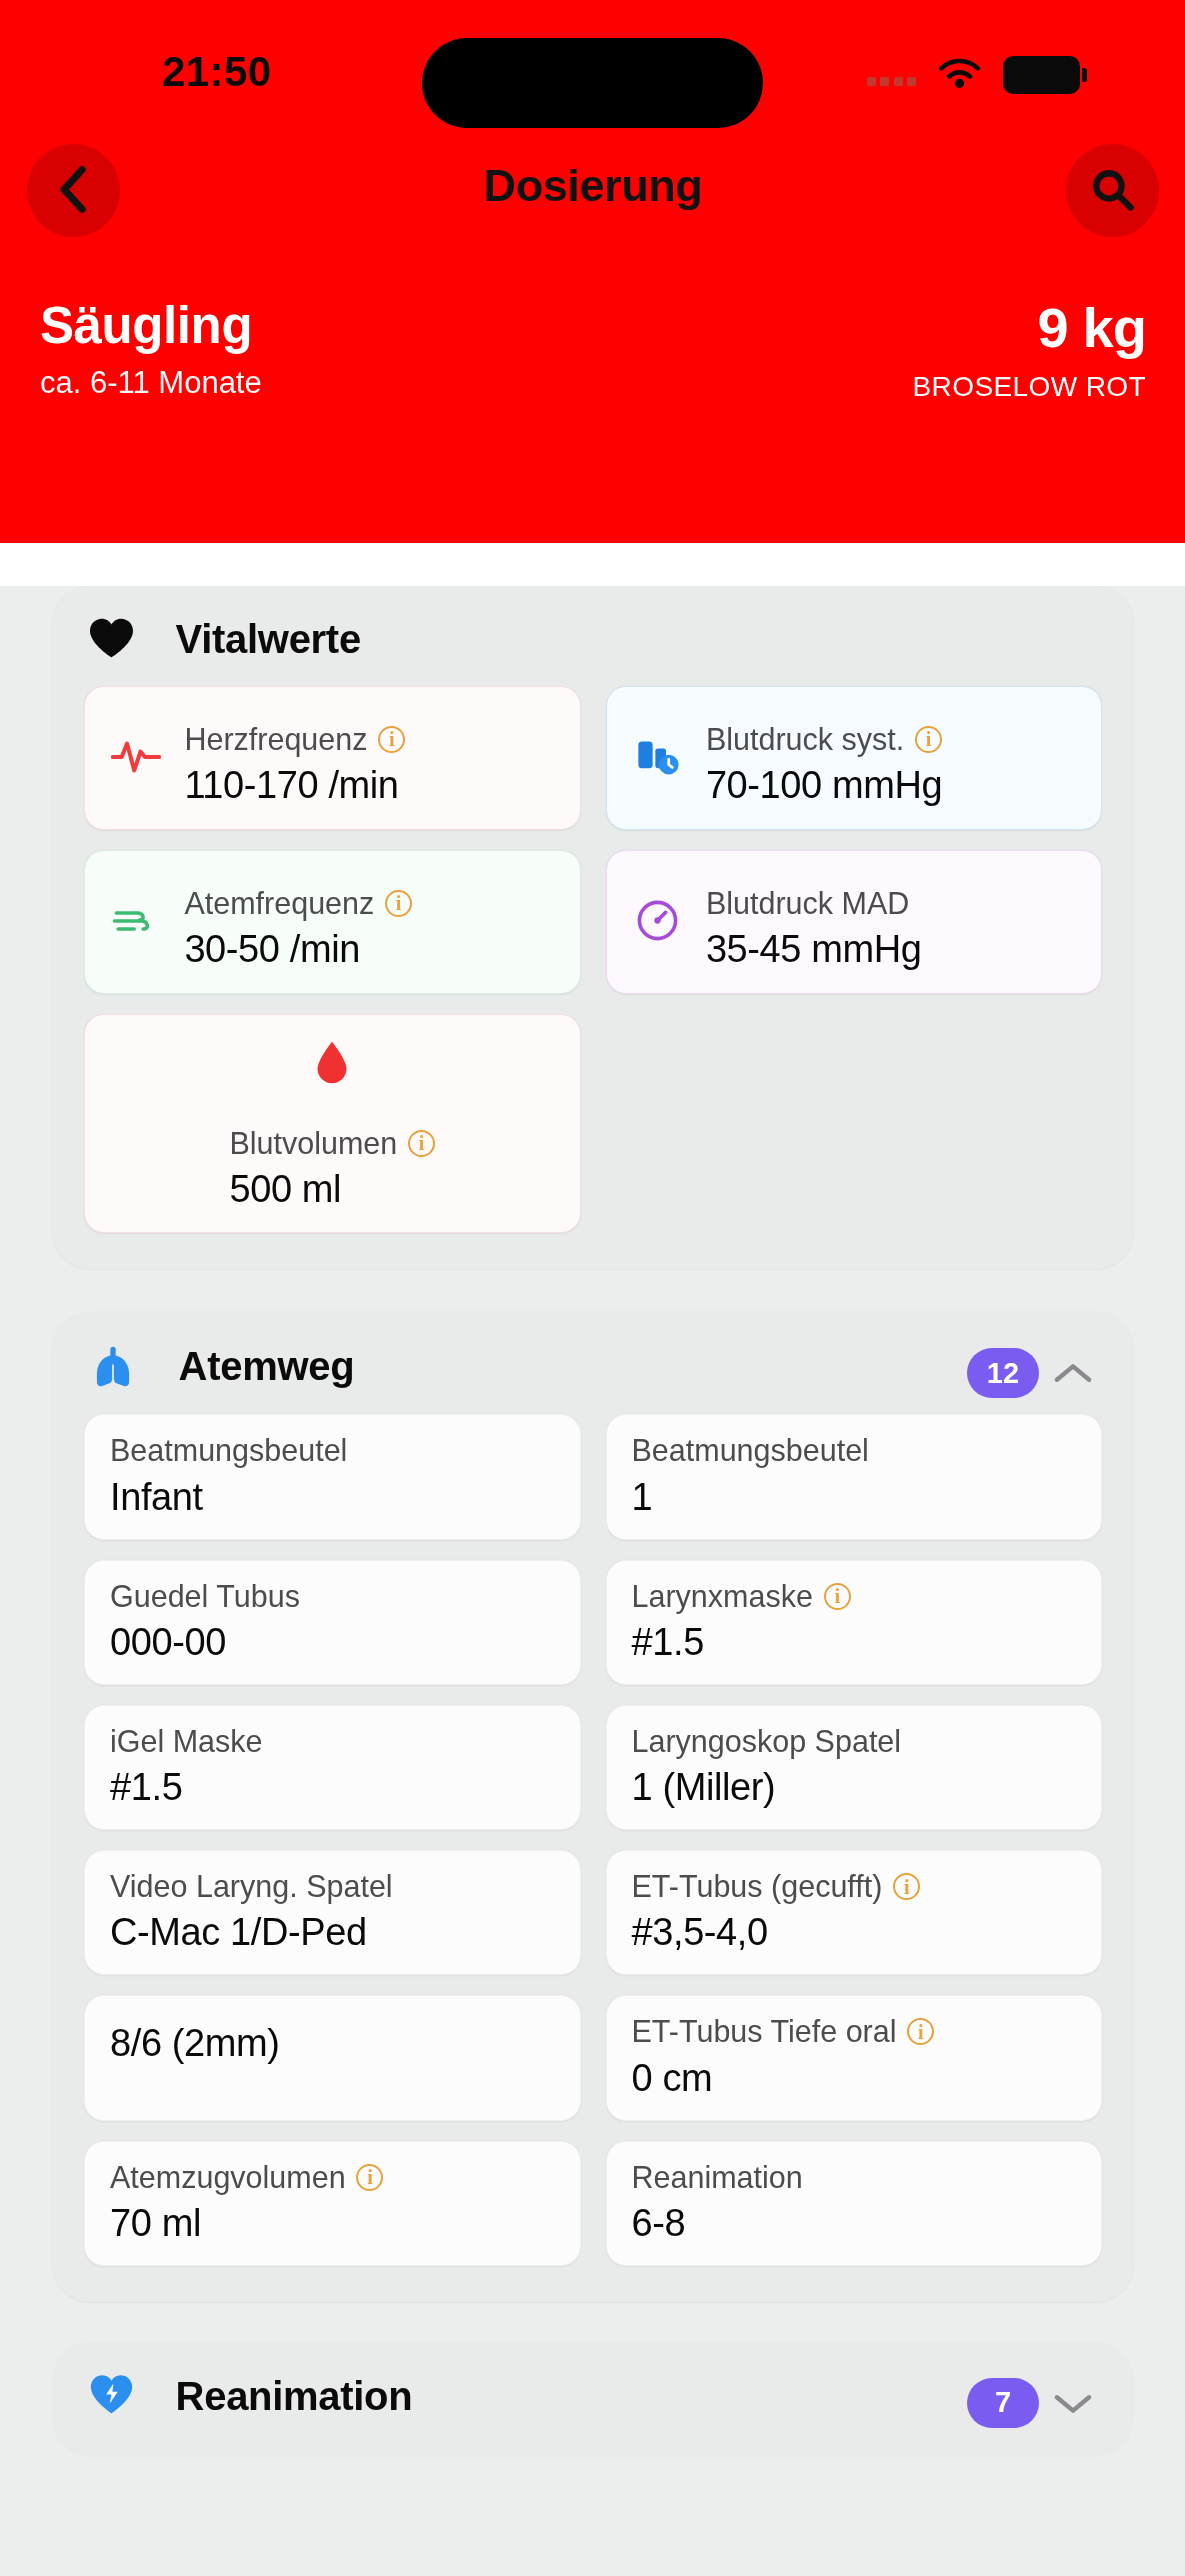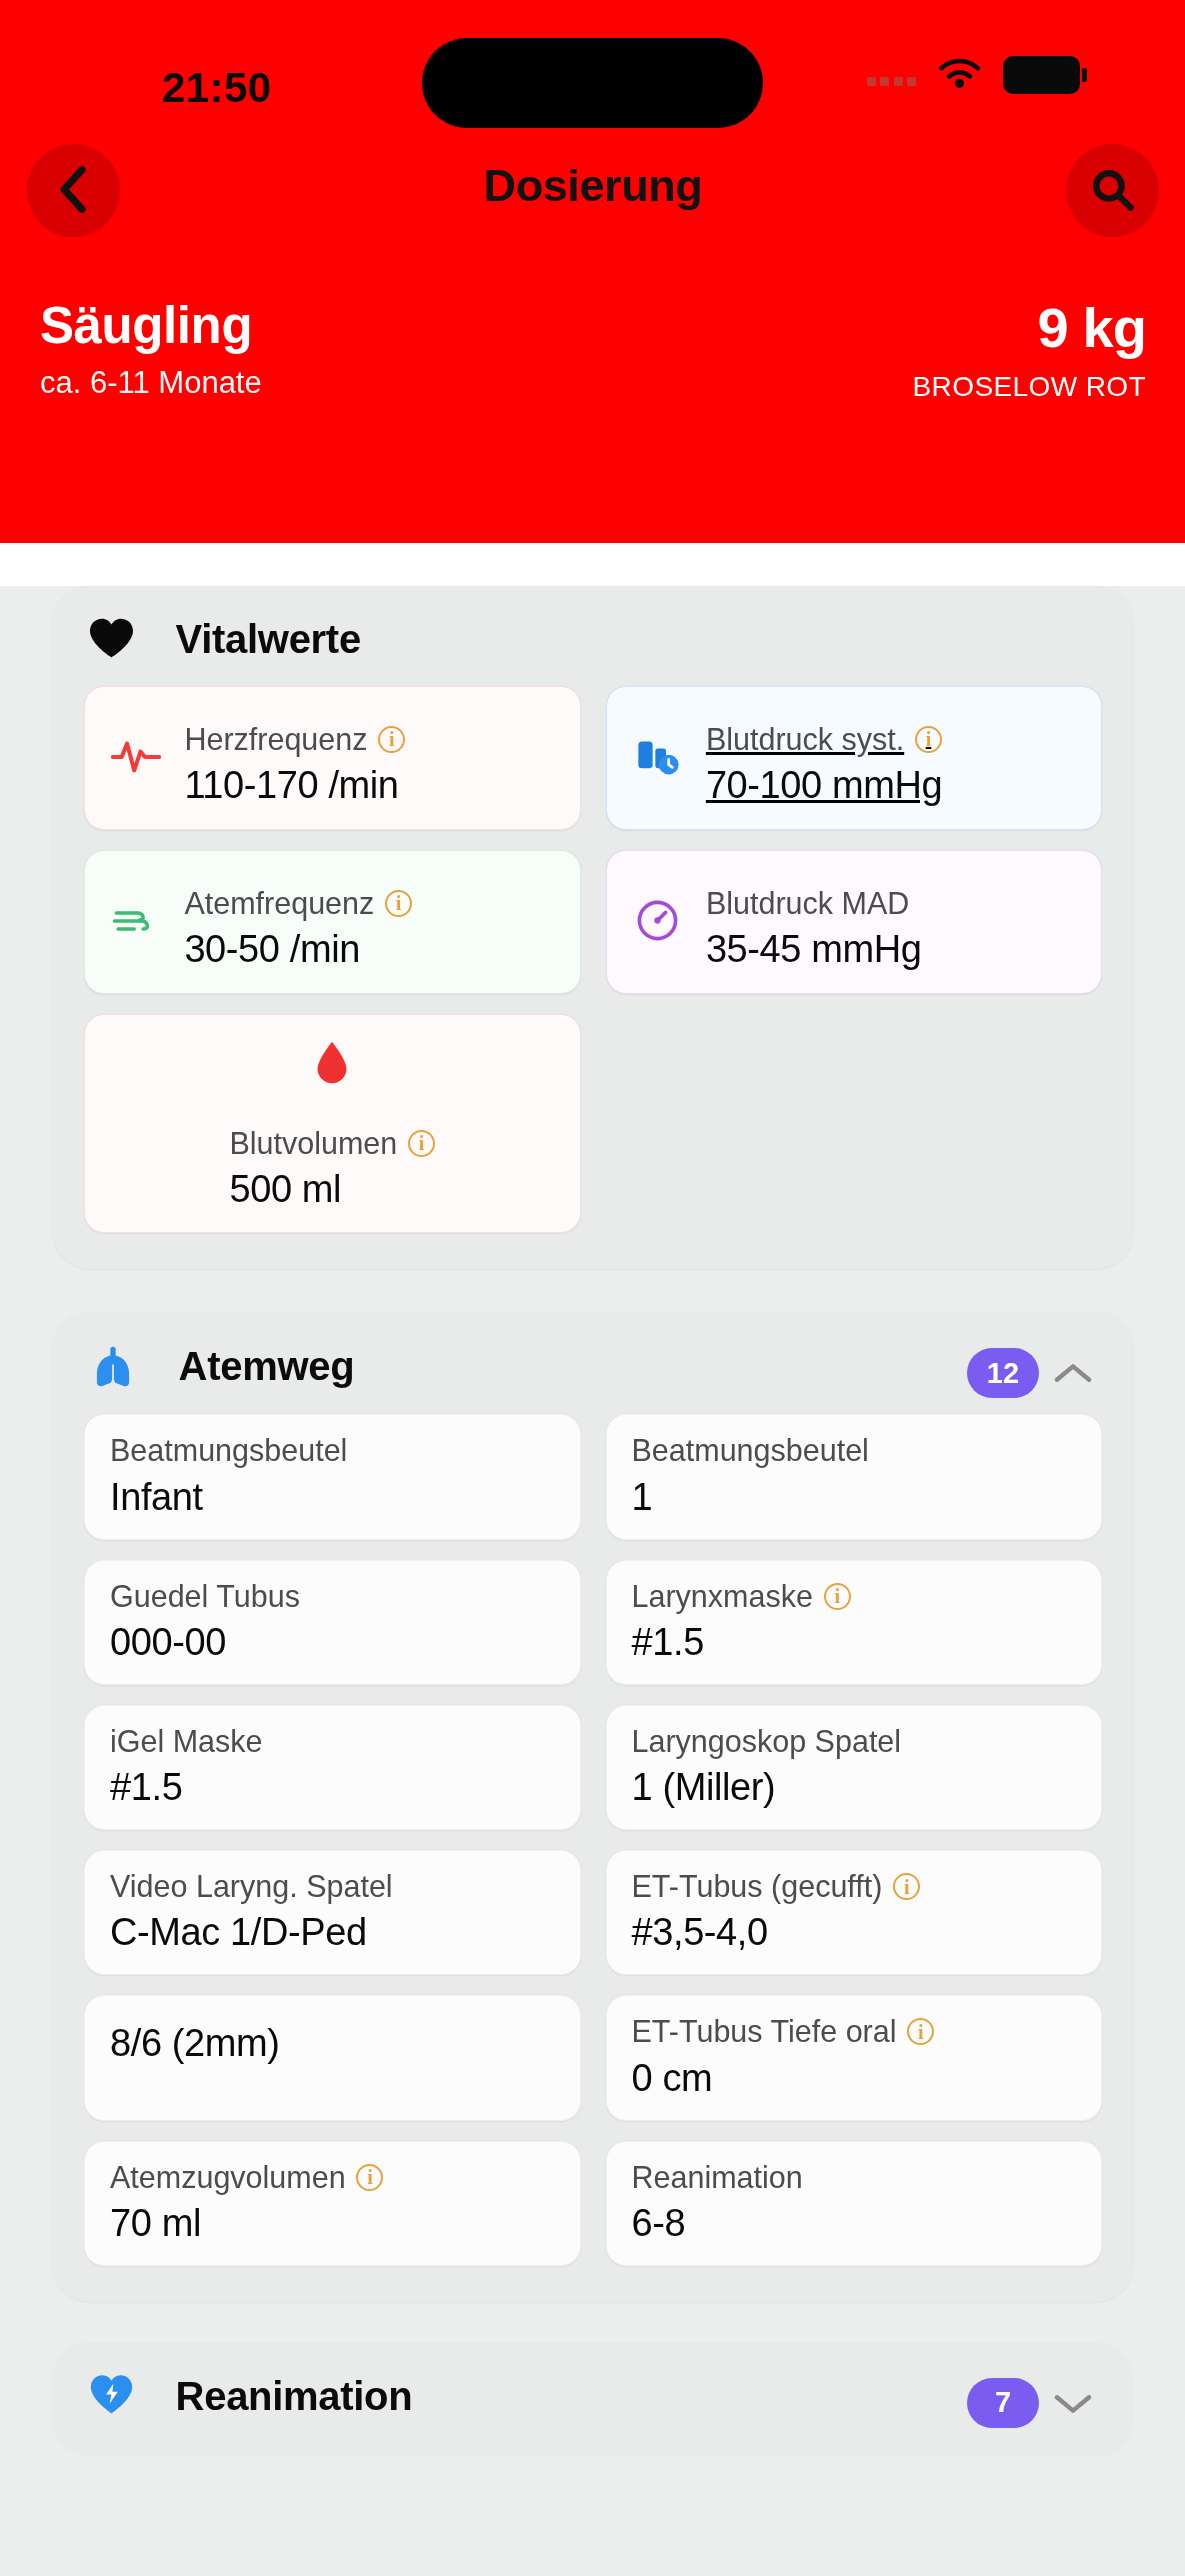--- a/index.html
+++ b/index.html
@@ -19,21 +19,21 @@
     height: 543px;
     background: #fe0000;
     overflow: hidden;
   }
   .statusbar {
     position: relative;
     height: 135px;
   }
   .status-time {
     position: absolute;
-    left: 162px; top: 64px;
+    left: 162px; top: 48px;
     font-size: 42px;
     font-weight: 600;
     color: #0a0a0a;
     letter-spacing: 0.4px;
   }
   .dynamic-island {
     position: absolute;
     left: 422px; top: 38px;
     width: 341px; height: 90px;
     background: #000;
@@ -226,21 +226,21 @@
     font-weight: 700;
     font-family: "Liberation Serif", serif;
     line-height: 1;
     flex: 0 0 auto;
   }
 
   
   .t-hf  { background: #fffafa; border-color: #f6dede; }
   .t-af  { background: #f7fdf9; border-color: #d9eede; }
   .t-bv  { background: #fffafa; border-color: #f6dede; flex-direction: column; }
-  .t-bs  { background: #f6fbff; border-color: #cfe4f5; text-decoration: underline; }
+  .t-bs  { background: #f6fbff; border-color: #cfe4f5; }
   .t-mad { background: #fdf9ff; border-color: #ebd9f5; }
 
   
   .tile.plain {
     display: block;
     min-height: 124px;
     padding: 18px 25px 20px 25px;
     background: #fcfcfc;
     border-color: #f0f0f0;
   }

